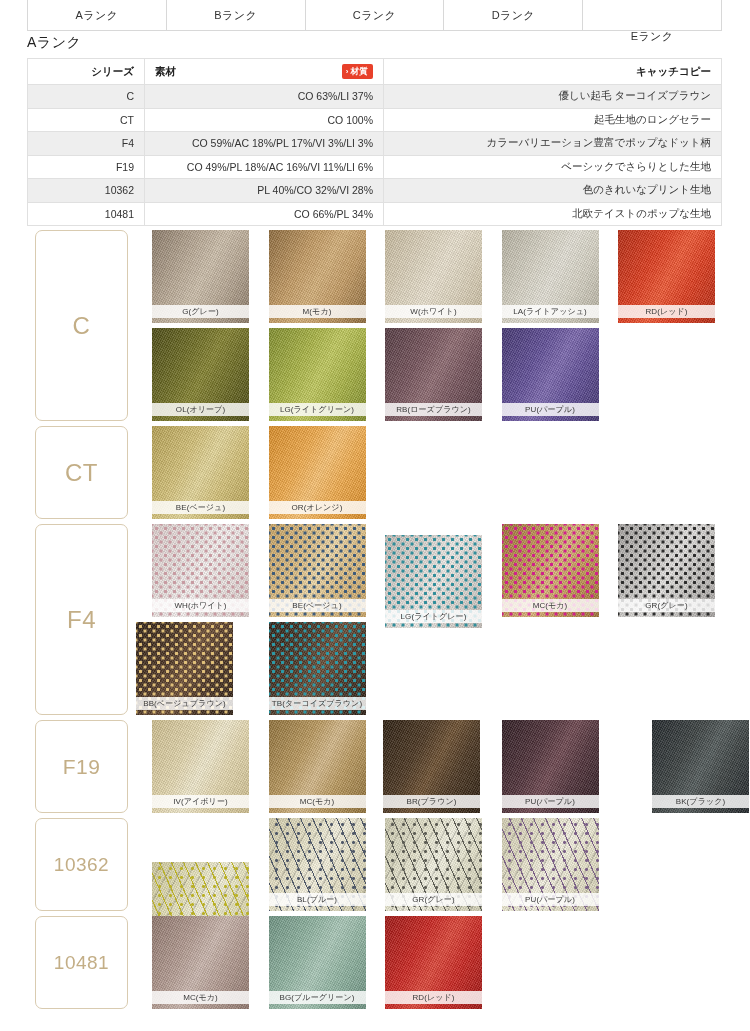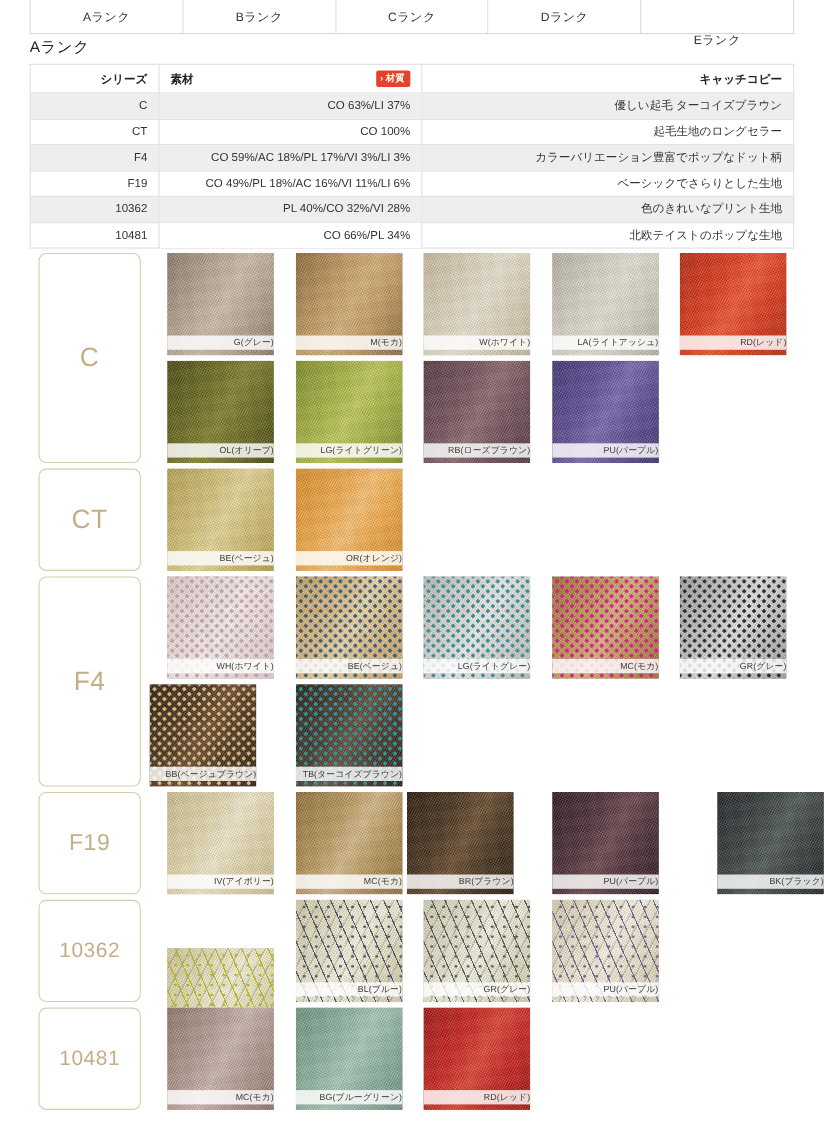--- a/index.html
+++ b/index.html
@@ -122,21 +122,21 @@
     background: #ccc;
   }
   .swatch .tex {
     position: absolute; inset: 0;
   }
   .swatch .cap {
     position: absolute;
     left: 0; right: 0; bottom: 5px;
     height: 13px;
     line-height: 13px;
-    text-align: right;
+    text-align: center;
     font-size: 8px;
     color: #3a3a3a;
     background: rgba(255,255,255,0.82);
     letter-spacing: .1px;
     white-space: nowrap;
     overflow: hidden;
   }
 </style>
 </head>
 <body>
@@ -273,21 +273,21 @@
           <span>F4</span>
         </div>
         <div class="swatch" style="left: 152px; top: 0px;">
           <div class="tex" style="background: radial-gradient(rgb(199, 154, 161) 1.4px, transparent 1.6px) 0px 0px / 9px 9px, radial-gradient(rgb(199, 154, 161) 1.4px, transparent 1.6px) 4.5px 4.5px / 9px 9px, repeating-linear-gradient(118deg, rgba(255, 255, 255, 0.1) 0px, rgba(255, 255, 255, 0.1) 1px, rgba(0, 0, 0, 0.07) 1px, rgba(0, 0, 0, 0.07) 2px), repeating-linear-gradient(28deg, rgba(255, 255, 255, 0.07) 0px, rgba(255, 255, 255, 0.07) 1px, rgba(0, 0, 0, 0.06) 1px, rgba(0, 0, 0, 0.06) 2px), linear-gradient(118deg, rgb(221, 207, 205) 0%, rgb(236, 228, 226) 34%, rgb(246, 241, 240) 52%, rgb(236, 228, 226) 70%, rgb(221, 207, 205) 100%);"></div>
           <div class="cap">WH(ホワイト)</div>
         </div>
         <div class="swatch" style="left: 268.5px; top: 0px;">
           <div class="tex" style="background: radial-gradient(rgb(60, 90, 122) 1.4px, transparent 1.6px) 0px 0px / 9px 9px, radial-gradient(rgb(60, 90, 122) 1.4px, transparent 1.6px) 4.5px 4.5px / 9px 9px, repeating-linear-gradient(118deg, rgba(255, 255, 255, 0.1) 0px, rgba(255, 255, 255, 0.1) 1px, rgba(0, 0, 0, 0.07) 1px, rgba(0, 0, 0, 0.07) 2px), repeating-linear-gradient(28deg, rgba(255, 255, 255, 0.07) 0px, rgba(255, 255, 255, 0.07) 1px, rgba(0, 0, 0, 0.06) 1px, rgba(0, 0, 0, 0.06) 2px), linear-gradient(118deg, rgb(201, 164, 101) 0%, rgb(221, 189, 130) 34%, rgb(236, 214, 166) 52%, rgb(221, 189, 130) 70%, rgb(201, 164, 101) 100%);"></div>
           <div class="cap">BE(ベージュ)</div>
         </div>
-        <div class="swatch" style="left: 385px; top: 0px; padding-left: 36px;">
+        <div class="swatch" style="left: 385px; top: 11px; padding-left: 36px;">
           <div class="tex" style="background: radial-gradient(rgb(47, 141, 154) 1.4px, transparent 1.6px) 0px 0px / 9px 9px, radial-gradient(rgb(47, 141, 154) 1.4px, transparent 1.6px) 4.5px 4.5px / 9px 9px, repeating-linear-gradient(118deg, rgba(255, 255, 255, 0.1) 0px, rgba(255, 255, 255, 0.1) 1px, rgba(0, 0, 0, 0.07) 1px, rgba(0, 0, 0, 0.07) 2px), repeating-linear-gradient(28deg, rgba(255, 255, 255, 0.07) 0px, rgba(255, 255, 255, 0.07) 1px, rgba(0, 0, 0, 0.06) 1px, rgba(0, 0, 0, 0.06) 2px), linear-gradient(118deg, rgb(195, 189, 183) 0%, rgb(221, 216, 211) 34%, rgb(238, 234, 230) 52%, rgb(221, 216, 211) 70%, rgb(195, 189, 183) 100%);"></div>
           <div class="cap">LG(ライトグレー)</div>
         </div>
         <div class="swatch" style="left: 501.5px; top: 0px;">
           <div class="tex" style="background: radial-gradient(rgb(209, 30, 140) 1.4px, transparent 1.6px) 0px 0px / 9px 9px, radial-gradient(rgb(209, 30, 140) 1.4px, transparent 1.6px) 4.5px 4.5px / 9px 9px, repeating-linear-gradient(118deg, rgba(255, 255, 255, 0.1) 0px, rgba(255, 255, 255, 0.1) 1px, rgba(0, 0, 0, 0.07) 1px, rgba(0, 0, 0, 0.07) 2px), repeating-linear-gradient(28deg, rgba(255, 255, 255, 0.07) 0px, rgba(255, 255, 255, 0.07) 1px, rgba(0, 0, 0, 0.06) 1px, rgba(0, 0, 0, 0.06) 2px), linear-gradient(118deg, rgb(157, 115, 56) 0%, rgb(195, 152, 87) 34%, rgb(217, 178, 122) 52%, rgb(195, 152, 87) 70%, rgb(157, 115, 56) 100%);"></div>
           <div class="cap">MC(モカ)</div>
         </div>
         <div class="swatch" style="left: 618px; top: 0px;">
           <div class="tex" style="background: radial-gradient(rgb(43, 43, 43) 1.4px, transparent 1.6px) 0px 0px / 9px 9px, radial-gradient(rgb(43, 43, 43) 1.4px, transparent 1.6px) 4.5px 4.5px / 9px 9px, repeating-linear-gradient(118deg, rgba(255, 255, 255, 0.1) 0px, rgba(255, 255, 255, 0.1) 1px, rgba(0, 0, 0, 0.07) 1px, rgba(0, 0, 0, 0.07) 2px), repeating-linear-gradient(28deg, rgba(255, 255, 255, 0.07) 0px, rgba(255, 255, 255, 0.07) 1px, rgba(0, 0, 0, 0.06) 1px, rgba(0, 0, 0, 0.06) 2px), linear-gradient(118deg, rgb(165, 162, 160) 0%, rgb(201, 199, 196) 34%, rgb(226, 224, 222) 52%, rgb(201, 199, 196) 70%, rgb(165, 162, 160) 100%);"></div>
           <div class="cap">GR(グレー)</div>
@@ -306,21 +306,21 @@
           <span>F19</span>
         </div>
         <div class="swatch" style="left: 152px; top: 0px;">
           <div class="tex" style="background: repeating-linear-gradient(118deg, rgba(255, 255, 255, 0.1) 0px, rgba(255, 255, 255, 0.1) 1px, rgba(0, 0, 0, 0.07) 1px, rgba(0, 0, 0, 0.07) 2px), repeating-linear-gradient(28deg, rgba(255, 255, 255, 0.07) 0px, rgba(255, 255, 255, 0.07) 1px, rgba(0, 0, 0, 0.06) 1px, rgba(0, 0, 0, 0.06) 2px), linear-gradient(118deg, rgb(205, 189, 142) 0%, rgb(226, 213, 172) 34%, rgb(240, 232, 203) 52%, rgb(226, 213, 172) 70%, rgb(205, 189, 142) 100%);"></div>
           <div class="cap">IV(アイボリー)</div>
         </div>
         <div class="swatch" style="left: 268.5px; top: 0px;">
           <div class="tex" style="background: repeating-linear-gradient(118deg, rgba(255, 255, 255, 0.1) 0px, rgba(255, 255, 255, 0.1) 1px, rgba(0, 0, 0, 0.07) 1px, rgba(0, 0, 0, 0.07) 2px), repeating-linear-gradient(28deg, rgba(255, 255, 255, 0.07) 0px, rgba(255, 255, 255, 0.07) 1px, rgba(0, 0, 0, 0.06) 1px, rgba(0, 0, 0, 0.06) 2px), linear-gradient(118deg, rgb(143, 112, 57) 0%, rgb(184, 151, 92) 34%, rgb(211, 183, 136) 52%, rgb(184, 151, 92) 70%, rgb(143, 112, 57) 100%);"></div>
           <div class="cap">MC(モカ)</div>
         </div>
-        <div class="swatch" style="left: 370px; top: 0px;">
+        <div class="swatch" style="left: 383px; top: 0px;">
           <div class="tex" style="background: repeating-linear-gradient(118deg, rgba(255, 255, 255, 0.1) 0px, rgba(255, 255, 255, 0.1) 1px, rgba(0, 0, 0, 0.07) 1px, rgba(0, 0, 0, 0.07) 2px), repeating-linear-gradient(28deg, rgba(255, 255, 255, 0.07) 0px, rgba(255, 255, 255, 0.07) 1px, rgba(0, 0, 0, 0.06) 1px, rgba(0, 0, 0, 0.06) 2px), linear-gradient(118deg, rgb(44, 30, 16) 0%, rgb(74, 53, 32) 34%, rgb(108, 79, 48) 52%, rgb(74, 53, 32) 70%, rgb(44, 30, 16) 100%);"></div>
           <div class="cap">BR(ブラウン)</div>
         </div>
         <div class="swatch" style="left: 501.5px; top: 0px;">
           <div class="tex" style="background: repeating-linear-gradient(118deg, rgba(255, 255, 255, 0.1) 0px, rgba(255, 255, 255, 0.1) 1px, rgba(0, 0, 0, 0.07) 1px, rgba(0, 0, 0, 0.07) 2px), repeating-linear-gradient(28deg, rgba(255, 255, 255, 0.07) 0px, rgba(255, 255, 255, 0.07) 1px, rgba(0, 0, 0, 0.06) 1px, rgba(0, 0, 0, 0.06) 2px), linear-gradient(118deg, rgb(46, 27, 33) 0%, rgb(78, 48, 56) 34%, rgb(109, 71, 79) 52%, rgb(78, 48, 56) 70%, rgb(46, 27, 33) 100%);"></div>
           <div class="cap">PU(パープル)</div>
         </div>
         <div class="swatch" style="left: 652px; top: 0px; padding-left: 12px;">
           <div class="tex" style="background: repeating-linear-gradient(118deg, rgba(255, 255, 255, 0.1) 0px, rgba(255, 255, 255, 0.1) 1px, rgba(0, 0, 0, 0.07) 1px, rgba(0, 0, 0, 0.07) 2px), repeating-linear-gradient(28deg, rgba(255, 255, 255, 0.07) 0px, rgba(255, 255, 255, 0.07) 1px, rgba(0, 0, 0, 0.06) 1px, rgba(0, 0, 0, 0.06) 2px), linear-gradient(118deg, rgb(33, 38, 42) 0%, rgb(58, 64, 64) 34%, rgb(81, 89, 89) 52%, rgb(58, 64, 64) 70%, rgb(33, 38, 42) 100%);"></div>
           <div class="cap">BK(ブラック)</div>

